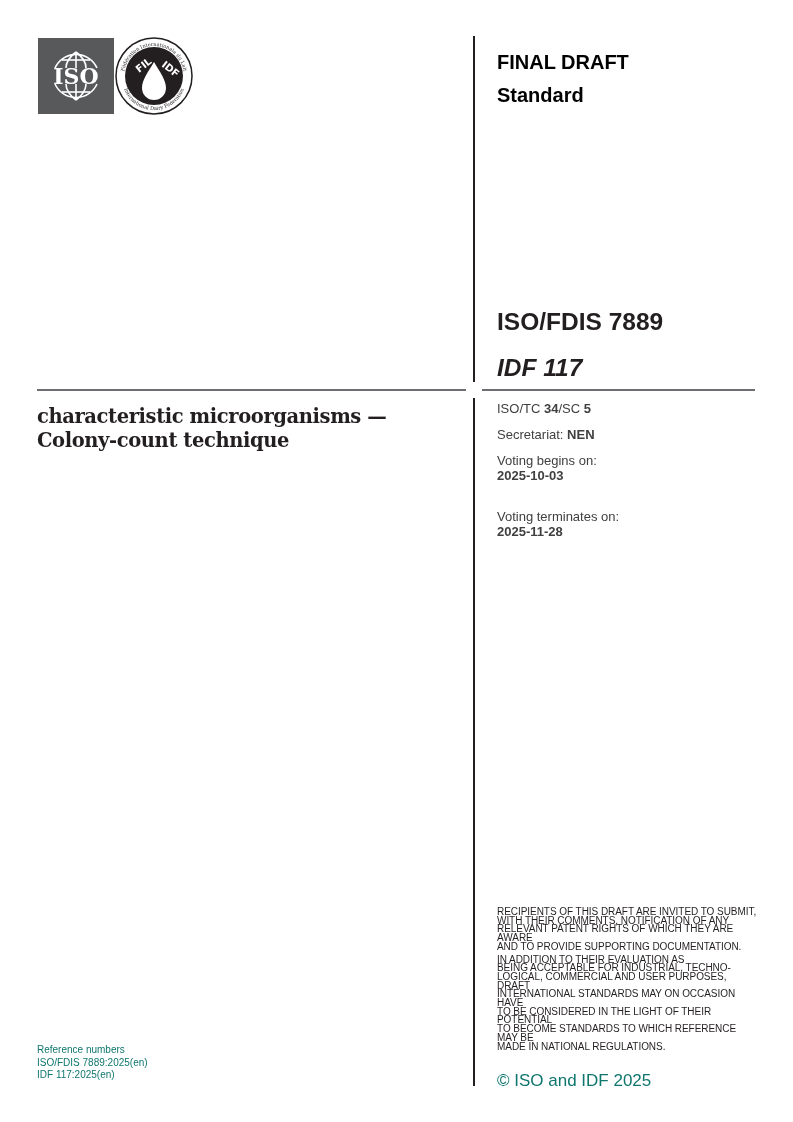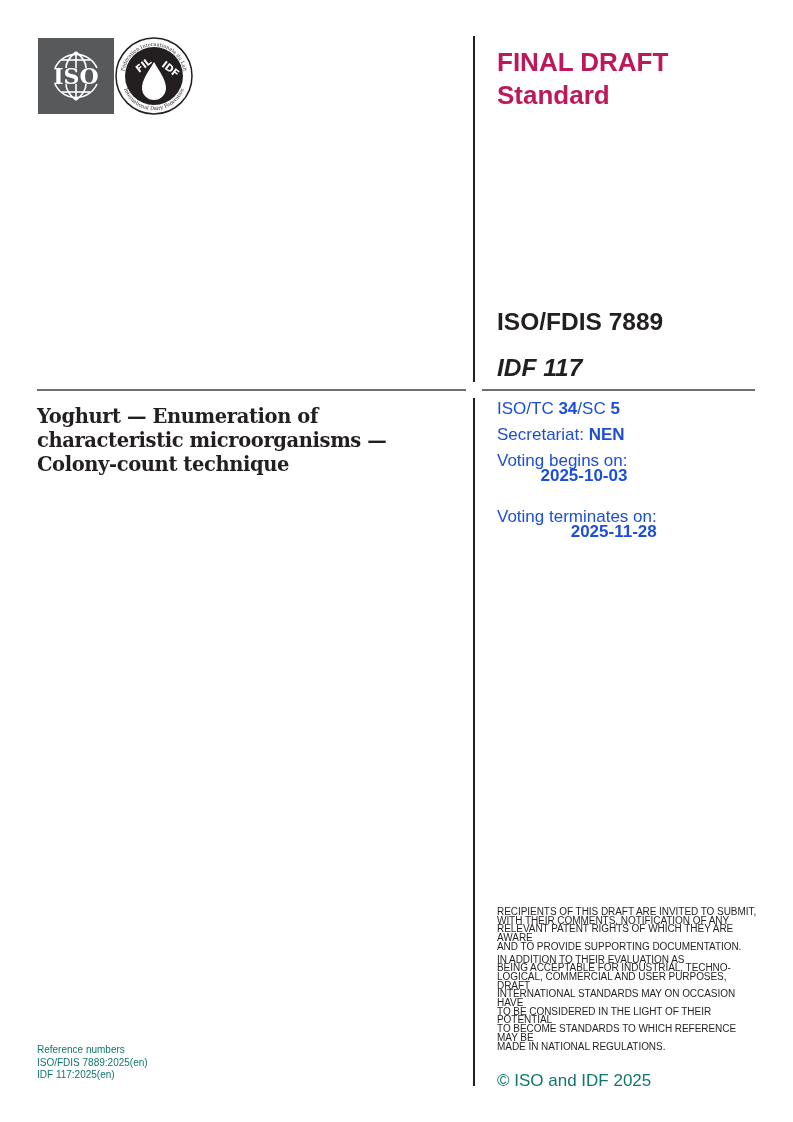--- a/index.html
+++ b/index.html
@@ -14,32 +14,32 @@
 
     
     .vline { left: 473px; width: 1.5px; background: #231f20; }
     .vline.top { top: 36px; height: 346px; }
     .vline.bottom { top: 398px; height: 688px; }
     .hline { top: 389px; height: 1.5px; background: #6d6e71; }
     .hline.left { left: 37px; width: 429px; }
     .hline.right { left: 482px; width: 273px; }
 
     
-    .doc-type { left: 497px; top: 46px; font-size: 26px; font-weight: 700; line-height: 33px; color: #be185d; }
+    .doc-type { left: 497px; top: 46px; font-size: 20px; font-weight: 700; line-height: 33px; color: #000000; }
     .doc-type div { white-space: nowrap; }
     .doc-type .sub { font-weight: 700; }
     .doc-number { left: 497px; top: 307px; font-size: 24.5px; font-weight: 700; color: #231f20; white-space: nowrap; line-height: 30px; }
     .idf-number { left: 497px; top: 353px; font-size: 24.5px; font-weight: 700; color: #231f20; white-space: nowrap; line-height: 30px; font-style: italic; }
 
     
     .title { left: 37px; top: 405px; width: 420px; font-family: "DejaVu Serif", "Liberation Serif", serif; font-size: 19.5px; font-weight: 700; line-height: 24px; color: #231f20; }
     .title div { white-space: nowrap; letter-spacing: -0.4px; }
 
     
-    .meta { left: 497px; font-size: 17px; color: #1d4ed8; line-height: 15px; white-space: nowrap; text-align: right; }
+    .meta { left: 497px; font-size: 13px; color: #404040; line-height: 15px; white-space: nowrap; }
     .meta b { font-weight: 700; }
     .meta-tc { top: 401px; }
     .meta-sec { top: 427px; }
     .meta-vb { top: 453px; }
     .meta-vt { top: 509px; }
 
     
     .notice { left: 497px; top: 904px; width: 260px; font-size: 10px; line-height: 8.7px; color: #231f20; letter-spacing: -0.05px; }
     .notice p { margin: 0 0 4px 0; }
 
@@ -94,21 +94,20 @@
 
 <div class="abs doc-type">
   <div>FINAL DRAFT</div>
   <div class="sub">Standard</div>
 </div>
 
 <div class="abs doc-number">ISO/FDIS 7889</div>
 <div class="abs idf-number">IDF 117</div>
 
 <div class="abs title">
-  <div>Yoghurt — Enumeration of</div>
   <div>characteristic microorganisms —</div>
   <div>Colony-count technique</div>
 </div>
 
 <div class="abs meta meta-tc">
   <span>ISO/TC </span><b>34</b><span>/SC </span><b>5</b>
 </div>
 <div class="abs meta meta-sec">
   <span>Secretariat: </span><b>NEN</b>
 </div>

